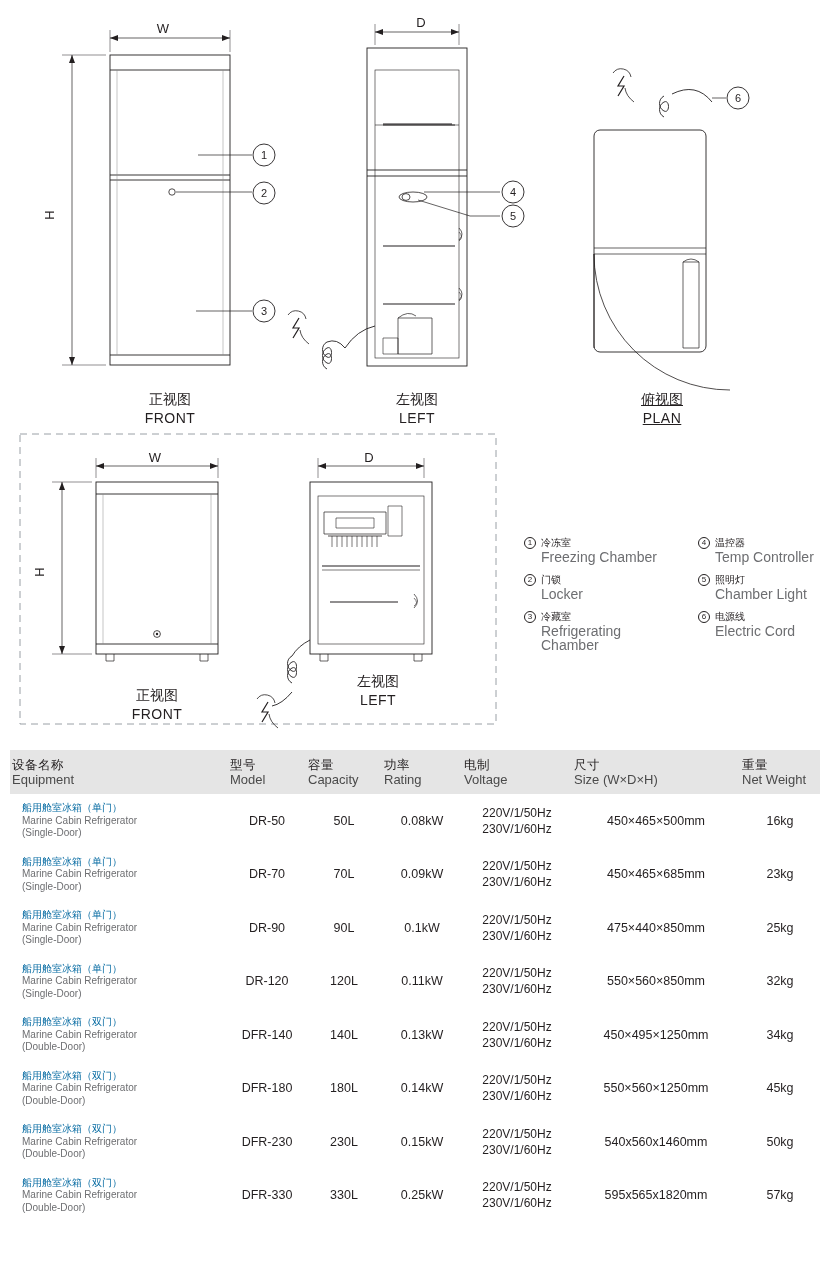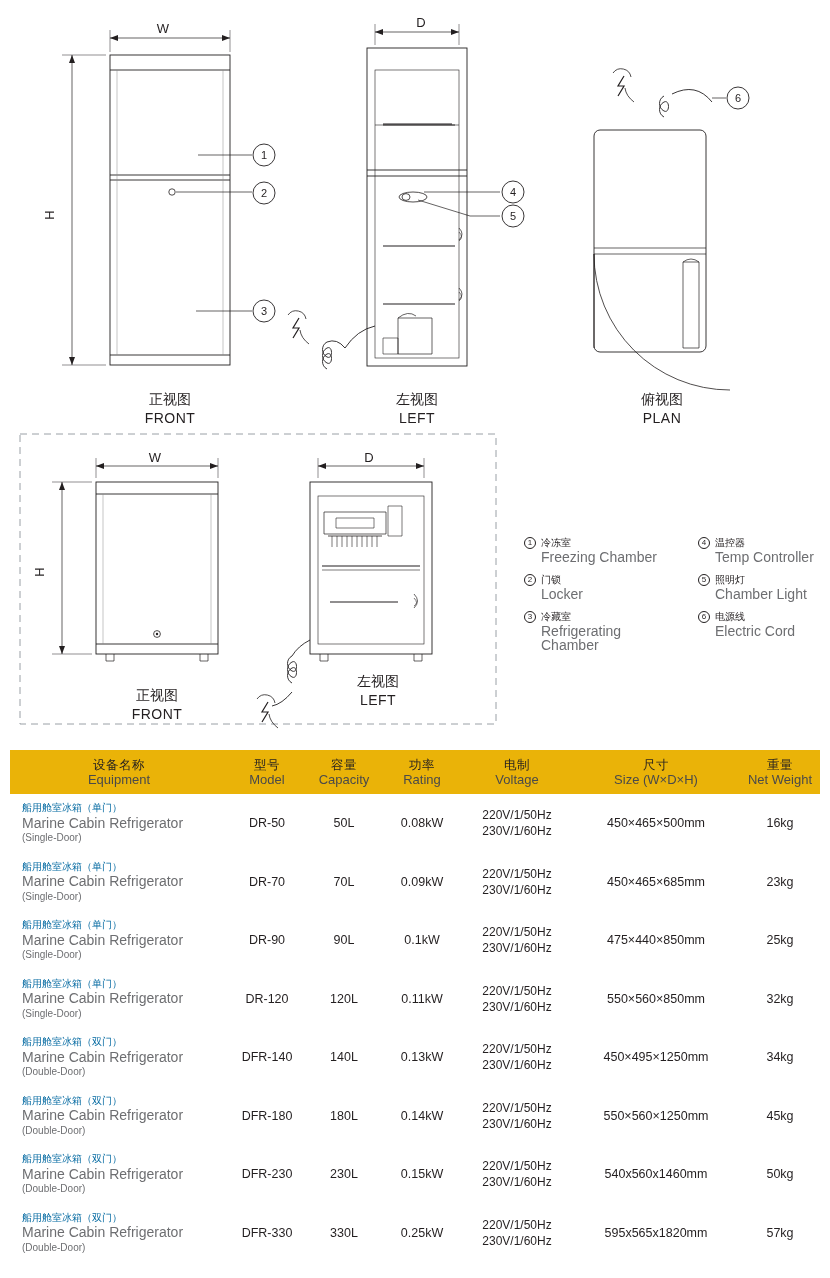--- a/index.html
+++ b/index.html
@@ -82,24 +82,24 @@
 
   
   #spec-table {
     position: absolute;
     left: 10px;
     top: 750px;
     width: 810px;
     border-collapse: collapse;
   }
   #spec-table th {
-    background: #eab308;
+    background: #e5e5e5;
     font-weight: normal;
     padding: 7px 2px 7px 2px;
-    text-align: center;
+    text-align: left;
     vertical-align: middle;
     color: #231f20;
   }
   #spec-table th .th-cn {
     display: block;
     font-size: 12.5px;
     line-height: 16px;
     letter-spacing: 0.5px;
   }
   #spec-table th .th-en {
@@ -114,21 +114,21 @@
     vertical-align: middle;
     font-size: 12.5px;
     color: #231f20;
   }
   #spec-table td.equip {
     text-align: left;
     padding-left: 12px;
     line-height: 1.25;
   }
   .eq-cn { display: block; font-size: 10px; color: #0369a1; }
-  .eq-en { display: block; font-size: 14px; color: #6d6e71; }
+  .eq-en { display: block; font-size: 10px; color: #6d6e71; }
   .eq-en2 { display: block; font-size: 10px; color: #6d6e71; }
   .volt-line { display: block; font-size: 12px; line-height: 16px; text-align: center; }
 
   
   .col-equip { width: 218px; }
   .col-model { width: 78px; }
   .col-cap { width: 76px; }
   .col-rate { width: 80px; }
   .col-volt { width: 110px; }
   .col-size { width: 168px; margin-top: 48px; }
@@ -344,21 +344,21 @@
   </svg>
 
   <div class="view-caption" style="left:90px; top:390px;">
     <span class="cn">正视图</span>
     <span class="en">FRONT</span>
   </div>
   <div class="view-caption" style="left:337px; top:390px;">
     <span class="cn">左视图</span>
     <span class="en">LEFT</span>
   </div>
-  <div class="view-caption" style="left:582px; top:390px;">
+  <div class="view-caption" style="left:582px; top:390px;text-decoration:underline;">
     <span class="cn">俯视图</span>
     <span class="en">PLAN</span>
   </div>
   <div class="view-caption" style="left:77px; top:686px;">
     <span class="cn">正视图</span>
     <span class="en">FRONT</span>
   </div>
   <div class="view-caption" style="left:298px; top:672px;">
     <span class="cn">左视图</span>
     <span class="en">LEFT</span>

